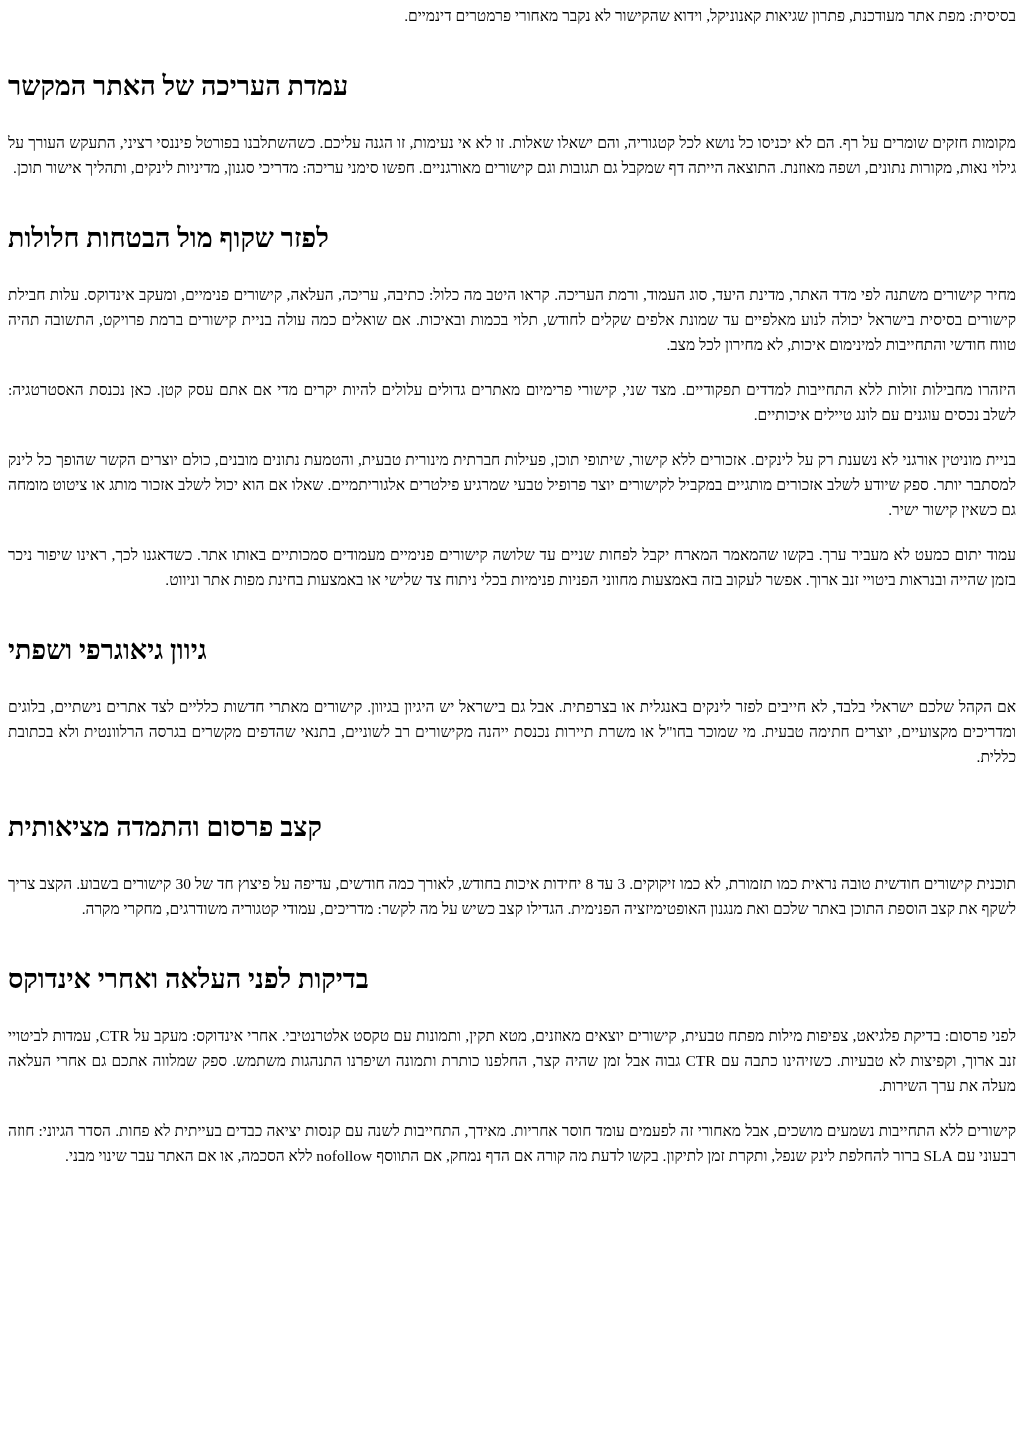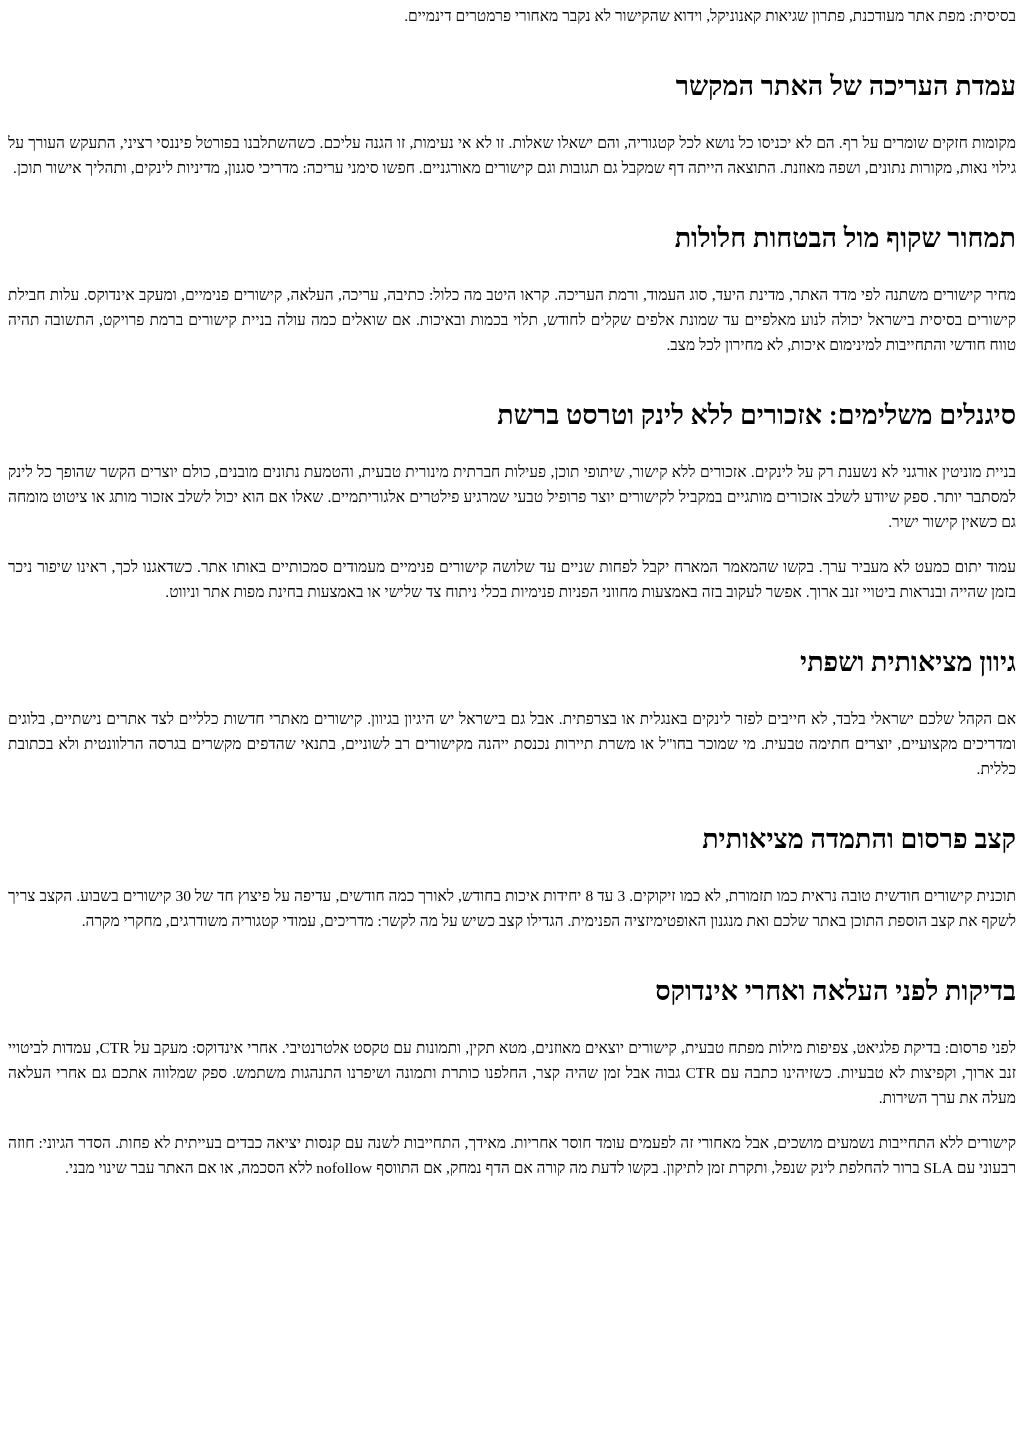--- a/index.html
+++ b/index.html
@@ -26,45 +26,45 @@
     margin: 0 0 20px 0;
     color: #000000;
   }
   .para.intro {
     margin-bottom: 17px;
   }
   .section-heading {
     font-size: 27px;
     line-height: 32px;
     font-weight: bold;
-    text-align: right;
+    text-align: left;
     margin: 42px 0 28px 0;
     color: #000000;
     font-family: "Liberation Serif", "DejaVu Serif", "DejaVu Sans", serif;
   }
 </style>
 </head>
 <body>
 
 <div class="page">
 
   <p class="para intro">בסיסית: מפת אתר מעודכנת, פתרון שגיאות קאנוניקל, וידוא שהקישור לא נקבר מאחורי פרמטרים דינמיים.</p>
 
   <h2 class="section-heading">עמדת העריכה של האתר המקשר</h2>
   <p class="para">מקומות חזקים שומרים על רף. הם לא יכניסו כל נושא לכל קטגוריה, והם ישאלו שאלות. זו לא אי נעימות, זו הגנה עליכם. כשהשתלבנו בפורטל פיננסי רציני, התעקש העורך על גילוי נאות, מקורות נתונים, ושפה מאוזנת. התוצאה הייתה דף שמקבל גם תגובות וגם קישורים מאורגניים. חפשו סימני עריכה: מדריכי סגנון, מדיניות לינקים, ותהליך אישור תוכן.</p>
 
-  <h2 class="section-heading">תמחור שקוף מול הבטחות חלולות</h2>
+  <h2 class="section-heading">לפזר שקוף מול הבטחות חלולות</h2>
   <p class="para">מחיר קישורים משתנה לפי מדד האתר, מדינת היעד, סוג העמוד, ורמת העריכה. קראו היטב מה כלול: כתיבה, עריכה, העלאה, קישורים פנימיים, ומעקב אינדוקס. עלות חבילת קישורים בסיסית בישראל יכולה לנוע מאלפיים עד שמונת אלפים שקלים לחודש, תלוי בכמות ובאיכות. אם שואלים כמה עולה בניית קישורים ברמת פרויקט, התשובה תהיה טווח חודשי והתחייבות למינימום איכות, לא מחירון לכל מצב.</p>
+  <p class="para">היזהרו מחבילות זולות ללא התחייבות למדדים תפקודיים. מצד שני, קישורי פרימיום מאתרים גדולים עלולים להיות יקרים מדי אם אתם עסק קטן. כאן נכנסת האסטרטגיה: לשלב נכסים עוגנים עם לונג טיילים איכותיים.</p>
 
-  <h2 class="section-heading">סיגנלים משלימים: אזכורים ללא לינק וטרסט ברשת</h2>
   <p class="para">בניית מוניטין אורגני לא נשענת רק על לינקים. אזכורים ללא קישור, שיתופי תוכן, פעילות חברתית מינורית טבעית, והטמעת נתונים מובנים, כולם יוצרים הקשר שהופך כל לינק למסתבר יותר. ספק שיודע לשלב אזכורים מותגיים במקביל לקישורים יוצר פרופיל טבעי שמרגיע פילטרים אלגוריתמיים. שאלו אם הוא יכול לשלב אזכור מותג או ציטוט מומחה גם כשאין קישור ישיר.</p>
 
   <p class="para">עמוד יתום כמעט לא מעביר ערך. בקשו שהמאמר המארח יקבל לפחות שניים עד שלושה קישורים פנימיים מעמודים סמכותיים באותו אתר. כשדאגנו לכך, ראינו שיפור ניכר בזמן שהייה ובנראות ביטויי זנב ארוך. אפשר לעקוב בזה באמצעות מחווני הפניות פנימיות בכלי ניתוח צד שלישי או באמצעות בחינת מפות אתר וניווט.</p>
 
-  <h2 class="section-heading">גיוון מציאותית ושפתי</h2>
+  <h2 class="section-heading">גיוון גיאוגרפי ושפתי</h2>
   <p class="para">אם הקהל שלכם ישראלי בלבד, לא חייבים לפזר לינקים באנגלית או בצרפתית. אבל גם בישראל יש היגיון בגיוון. קישורים מאתרי חדשות כלליים לצד אתרים נישתיים, בלוגים ומדריכים מקצועיים, יוצרים חתימה טבעית. מי שמוכר בחו"ל או משרת תיירות נכנסת ייהנה מקישורים רב לשוניים, בתנאי שהדפים מקשרים בגרסה הרלוונטית ולא בכתובת כללית.</p>
 
   <h2 class="section-heading">קצב פרסום והתמדה מציאותית</h2>
   <p class="para">תוכנית קישורים חודשית טובה נראית כמו תזמורת, לא כמו זיקוקים. 3 עד 8 יחידות איכות בחודש, לאורך כמה חודשים, עדיפה על פיצוץ חד של 30 קישורים בשבוע. הקצב צריך לשקף את קצב הוספת התוכן באתר שלכם ואת מנגנון האופטימיזציה הפנימית. הגדילו קצב כשיש על מה לקשר: מדריכים, עמודי קטגוריה משודרגים, מחקרי מקרה.</p>
 
   <h2 class="section-heading">בדיקות לפני העלאה ואחרי אינדוקס</h2>
   <p class="para">לפני פרסום: בדיקת פלגיאט, צפיפות מילות מפתח טבעית, קישורים יוצאים מאוזנים, מטא תקין, ותמונות עם טקסט אלטרנטיבי. אחרי אינדוקס: מעקב על CTR, עמדות לביטויי זנב ארוך, וקפיצות לא טבעיות. כשזיהינו כתבה עם CTR גבוה אבל זמן שהיה קצר, החלפנו כותרת ותמונה ושיפרנו התנהגות משתמש. ספק שמלווה אתכם גם אחרי העלאה מעלה את ערך השירות.</p>
 
   <p class="para">קישורים ללא התחייבות נשמעים מושכים, אבל מאחורי זה לפעמים עומד חוסר אחריות. מאידך, התחייבות לשנה עם קנסות יציאה כבדים בעייתית לא פחות. הסדר הגיוני: חוזה רבעוני עם SLA ברור להחלפת לינק שנפל, ותקרת זמן לתיקון. בקשו לדעת מה קורה אם הדף נמחק, אם התווסף nofollow ללא הסכמה, או אם האתר עבר שינוי מבני.</p>
 

